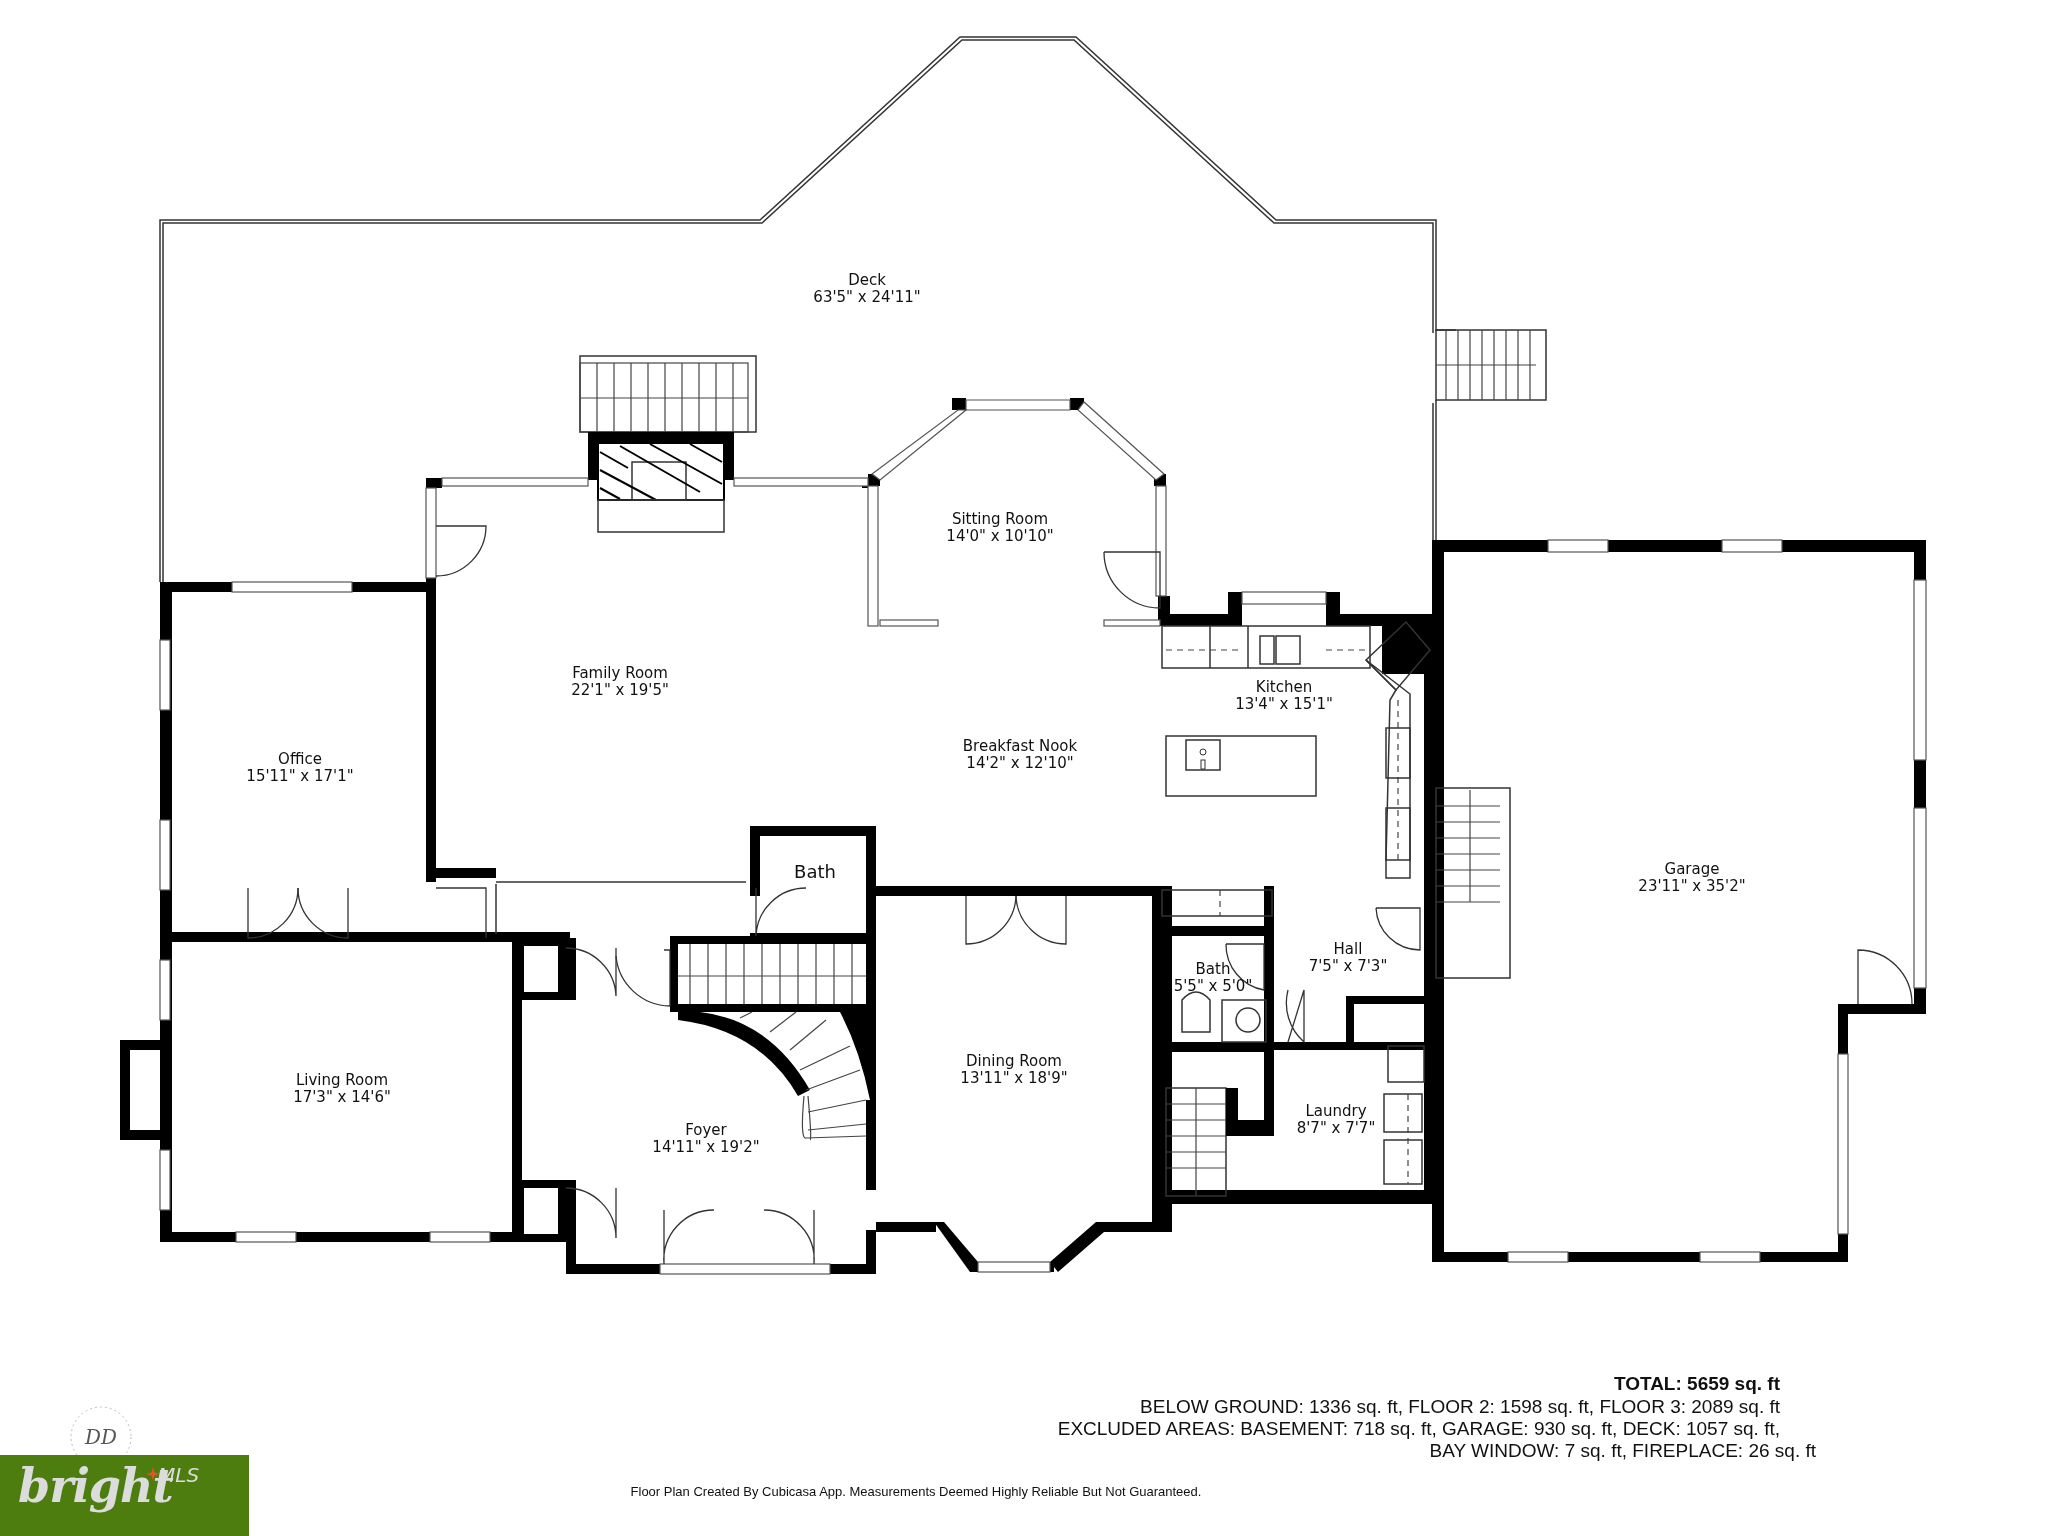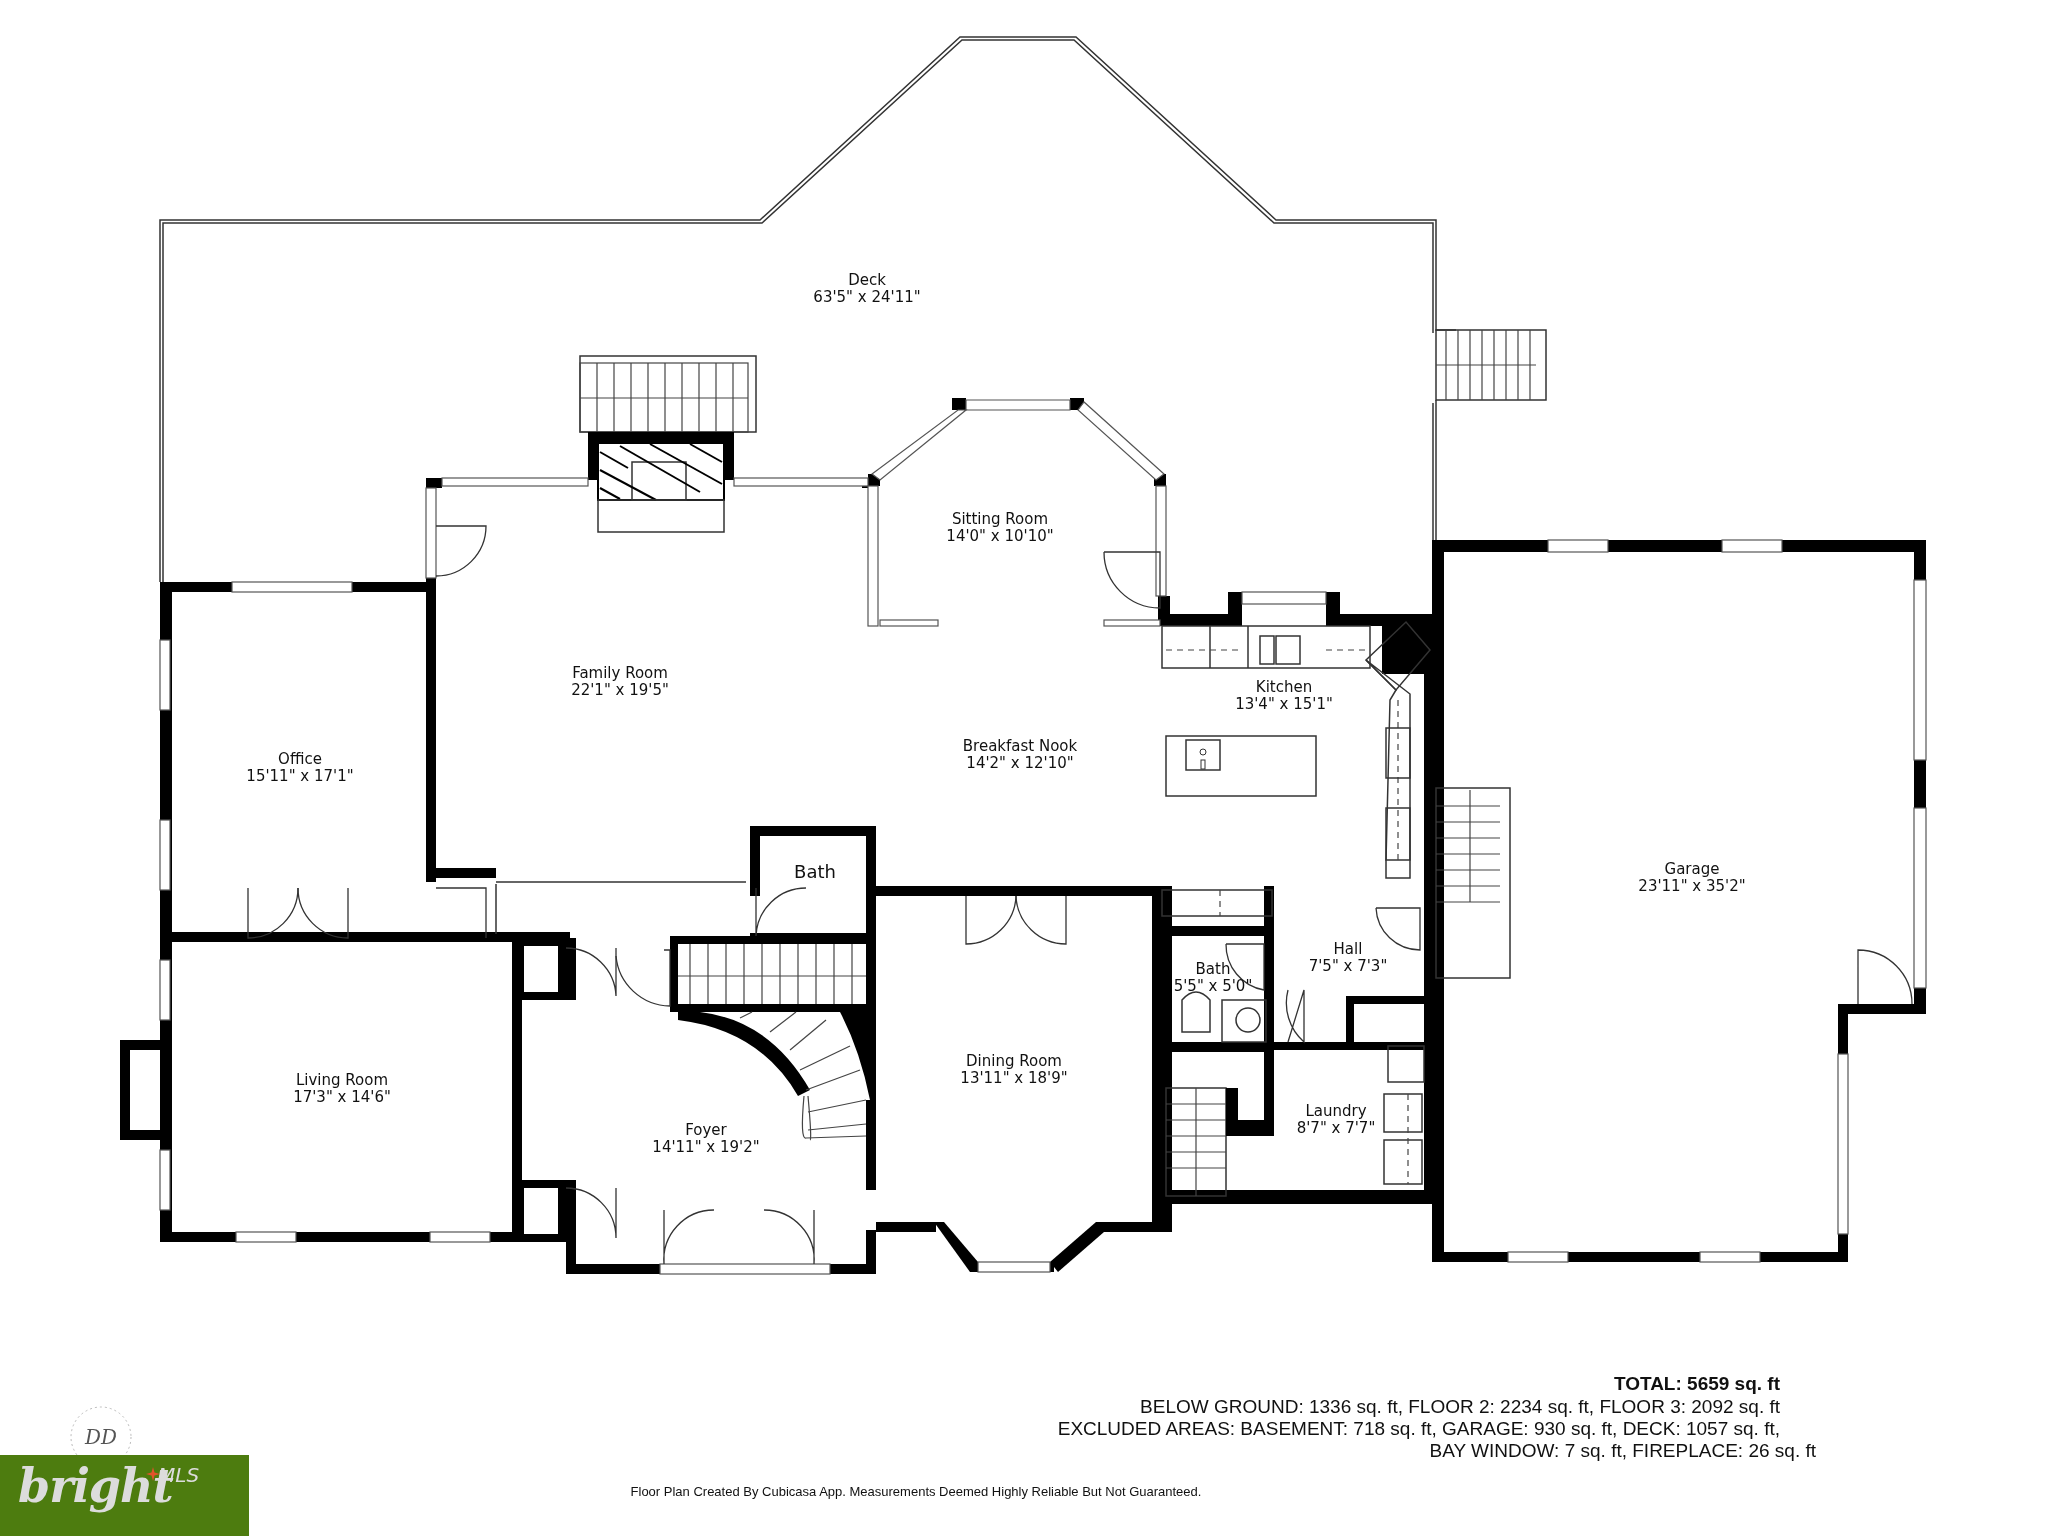--- a/index.html
+++ b/index.html
@@ -360,21 +360,21 @@
     <text class="room-label" x="1336" y="1133">8'7" x 7'7"</text>
 
     <text class="room-label" x="706" y="1135">Foyer</text>
     <text class="room-label" x="706" y="1152">14'11" x 19'2"</text>
   </g>
 </svg>
 
 <div class="summary" style="top:1373px;">
   <span class="total">TOTAL: 5659 sq. ft</span>
 </div>
-<div class="summary" style="top:1396px;">BELOW GROUND: 1336 sq. ft, FLOOR 2: 2234 sq. ft, FLOOR 3: 2092 sq. ft</div>
+<div class="summary" style="top:1396px;">BELOW GROUND: 1336 sq. ft, FLOOR 2: 1598 sq. ft, FLOOR 3: 2089 sq. ft</div>
 <div class="summary" style="top:1418px;">EXCLUDED AREAS: BASEMENT: 718 sq. ft, GARAGE: 930 sq. ft, DECK: 1057 sq. ft,</div>
 <div class="summary" style="top:1440px;margin-left:36px;">BAY WINDOW: 7 sq. ft, FIREPLACE: 26 sq. ft</div>
 
 <div class="disclaimer">Floor Plan Created By Cubicasa App. Measurements Deemed Highly Reliable But Not Guaranteed.</div>
 
 <svg class="seal" viewBox="0 0 70 70">
   <circle cx="35" cy="35" r="30" fill="none" stroke="#bbb" stroke-width="1" stroke-dasharray="2 3"></circle>
   <text x="35" y="42" text-anchor="middle" font-size="20" font-style="italic" fill="#555" font-family="DejaVu Serif, serif">DD</text>
 </svg>
 

